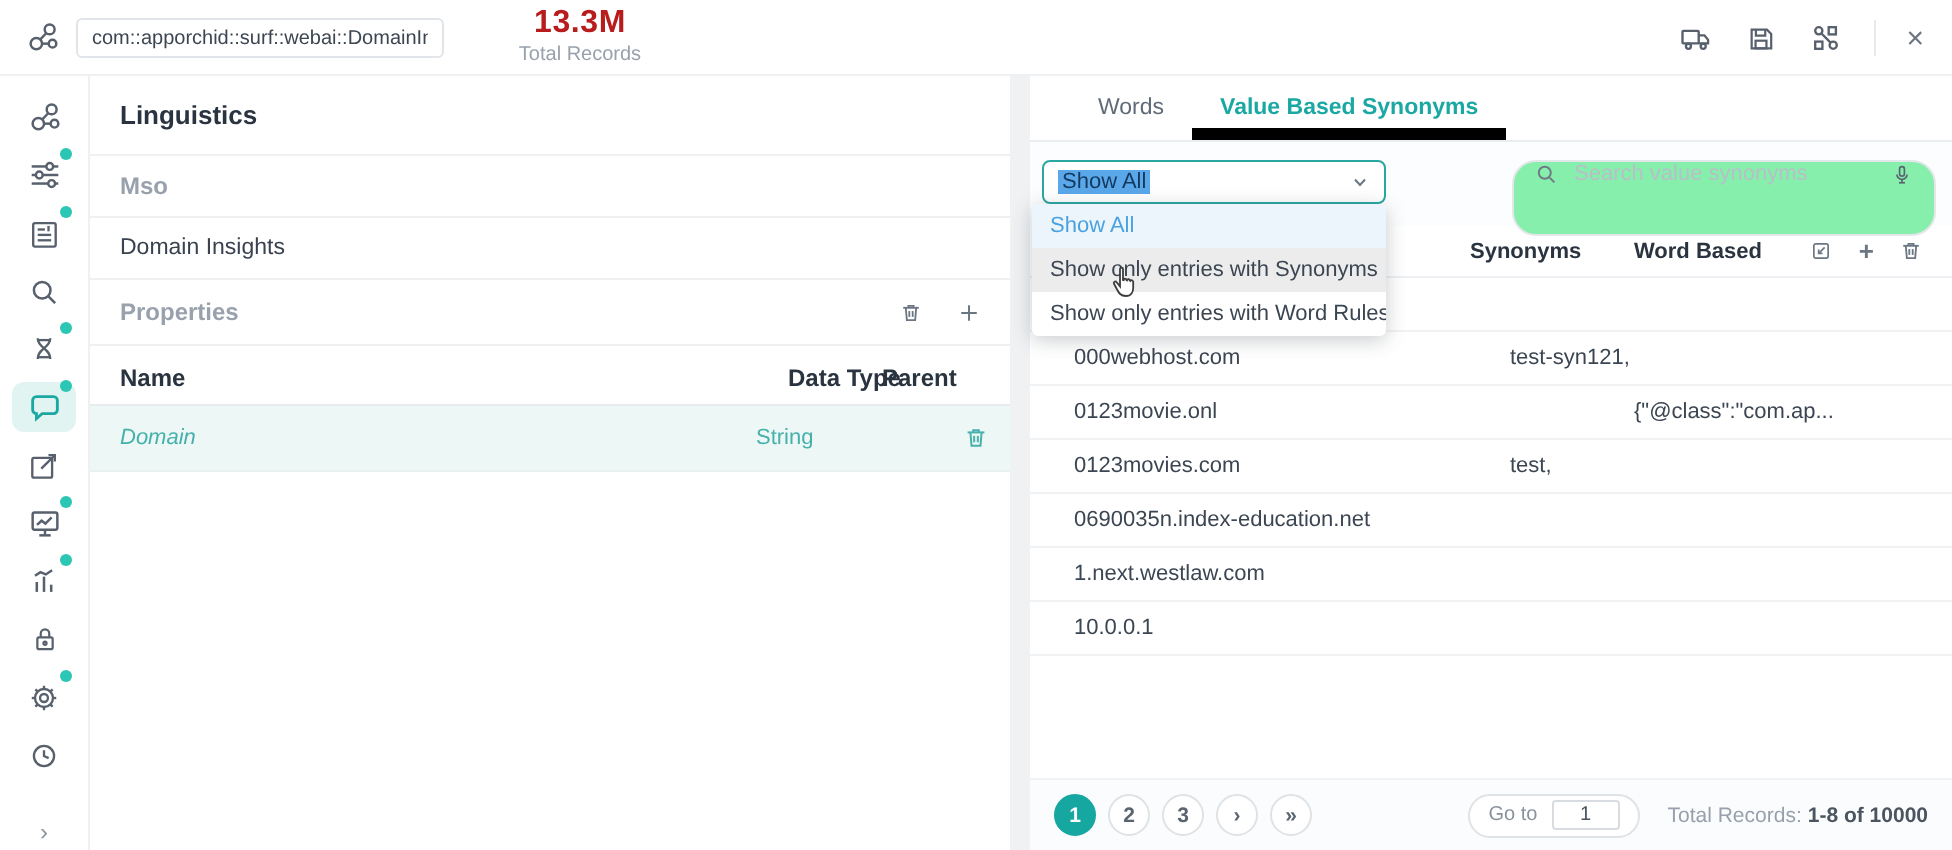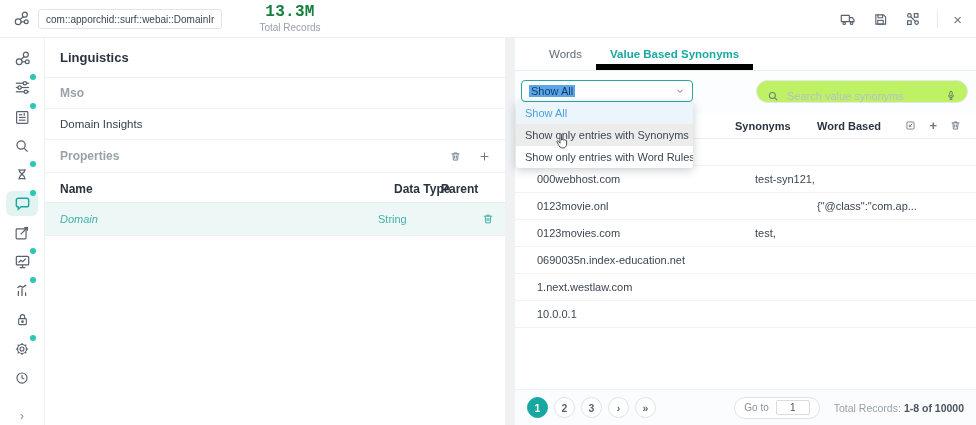--- a/index.html
+++ b/index.html
@@ -5,21 +5,21 @@
   * { margin:0; padding:0; box-sizing:border-box; }
   html,body { width:976px; height:425px; }
   body { position:relative; background:#fff; font-family:"Liberation Sans",sans-serif; overflow:hidden; color:#3c4652; }
   svg { display:block; }
 
   
   .topbar { position:absolute; top:0; left:0; right:0; height:38px; background:#fff; border-bottom:1px solid #eef0f2; z-index:3; }
   .logo { position:absolute; left:12px; top:9px; }
   .entity-input { position:absolute; left:38px; top:9px; width:184px; height:20px; border:1px solid #e1e5e9; border-radius:3px; font:10px "Liberation Sans",sans-serif; color:#3c4652; padding:0 7px; outline:none; }
   .totals-top { position:absolute; left:240px; top:3px; width:100px; text-align:center; }
-  .totals-top .big { font-size:16px; font-weight:bold; color:#15803d; letter-spacing:.3px;font-family:Liberation Mono, monospace; }
+  .totals-top .big { font-size:16px; font-weight:bold; color:#b91c1c; letter-spacing:.3px; }
   .totals-top .sub { font-size:10px; color:#98a1ab; margin-top:1px; }
   .top-actions { position:absolute; right:14px; top:0; height:38px; display:flex; align-items:center; gap:15px; }
   .top-actions .vdiv { width:1px; height:18px; background:#e7eaee; }
   .icon-btn { background:none; border:none; cursor:pointer; padding:0; display:flex; align-items:center; }
   .close-x { font-size:15px; color:#6b7683; line-height:1; }
 
   
   .rail { position:absolute; top:38px; left:0; width:45px; bottom:0; background:#fff; border-right:1px solid #eef0f2; display:flex; flex-direction:column; align-items:center; padding-top:8px; z-index:2; }
   .rail-item { position:relative; width:32px; height:25px; margin-bottom:4px; display:flex; align-items:center; justify-content:center; border-radius:6px; cursor:pointer; }
   .rail-item.active { background:#e2f4f2; }
@@ -45,21 +45,21 @@
   .panel-gap { position:absolute; top:38px; left:505px; width:10px; bottom:0; background:#eff1f3; }
 
   
   .right-panel { position:absolute; top:38px; left:515px; right:0; bottom:0; background:#fff; }
   .tabs { height:33px; border-bottom:1px solid #e8efee; display:flex; padding-left:20px; }
   .tab { font-size:11.5px; line-height:32px; padding:0 14px; color:#606b78; cursor:pointer; }
   .tab.active { color:#1ba8a2; font-weight:bold; border-bottom:6px solid #000000; }
   .controls { position:relative; height:42px; background:#fcfdfe; }
   .filter-select { position:absolute; left:6px; top:9px; width:172px; height:22px; border:1.5px solid #2aa7a0; border-radius:4px; background:#fff; display:flex; align-items:center; justify-content:space-between; padding:0 7px; font-size:11px; cursor:pointer; }
   .filter-select .sel-text { background:#5aa7ea; color:#14395e; padding:0 2px; }
-  .search-pill { position:absolute; right:8px; top:9px; width:212px; height:23px; border:1px solid #e4e7ea; border-radius:12px; background:#bef264; display:flex; align-items:flex-end; padding:0 10px; gap:8px; }
+  .search-pill { position:absolute; right:8px; top:9px; width:212px; height:38px; border:1px solid #e4e7ea; border-radius:12px; background:#86efac; display:flex; align-items:flex-start; padding:0 10px; gap:8px; }
   .search-pill input { flex:1; border:none; outline:none; font:11px "Liberation Sans",sans-serif; color:#3c4652; background:transparent; }
   .search-pill input::placeholder { color:#b8bfc8; }
 
   .vtable-head { height:26px; position:relative; border-bottom:1px solid #edeff2; font-size:11px; font-weight:bold; color:#2a3340; }
   .vtable-head .col { position:absolute; top:7px; }
   .vh-syn { left:220px; } .vh-rule { left:302px; }
   .vtable-head .head-icons { position:absolute; right:14px; top:6px; display:flex; gap:12px; align-items:center; }
   .head-plus { font-size:13px; color:#6b7683; line-height:12px; cursor:pointer; }
 
   .trow { height:27px; position:relative; border-bottom:1px solid #f1f2f4; font-size:11px; color:#3c4652; cursor:pointer; }

